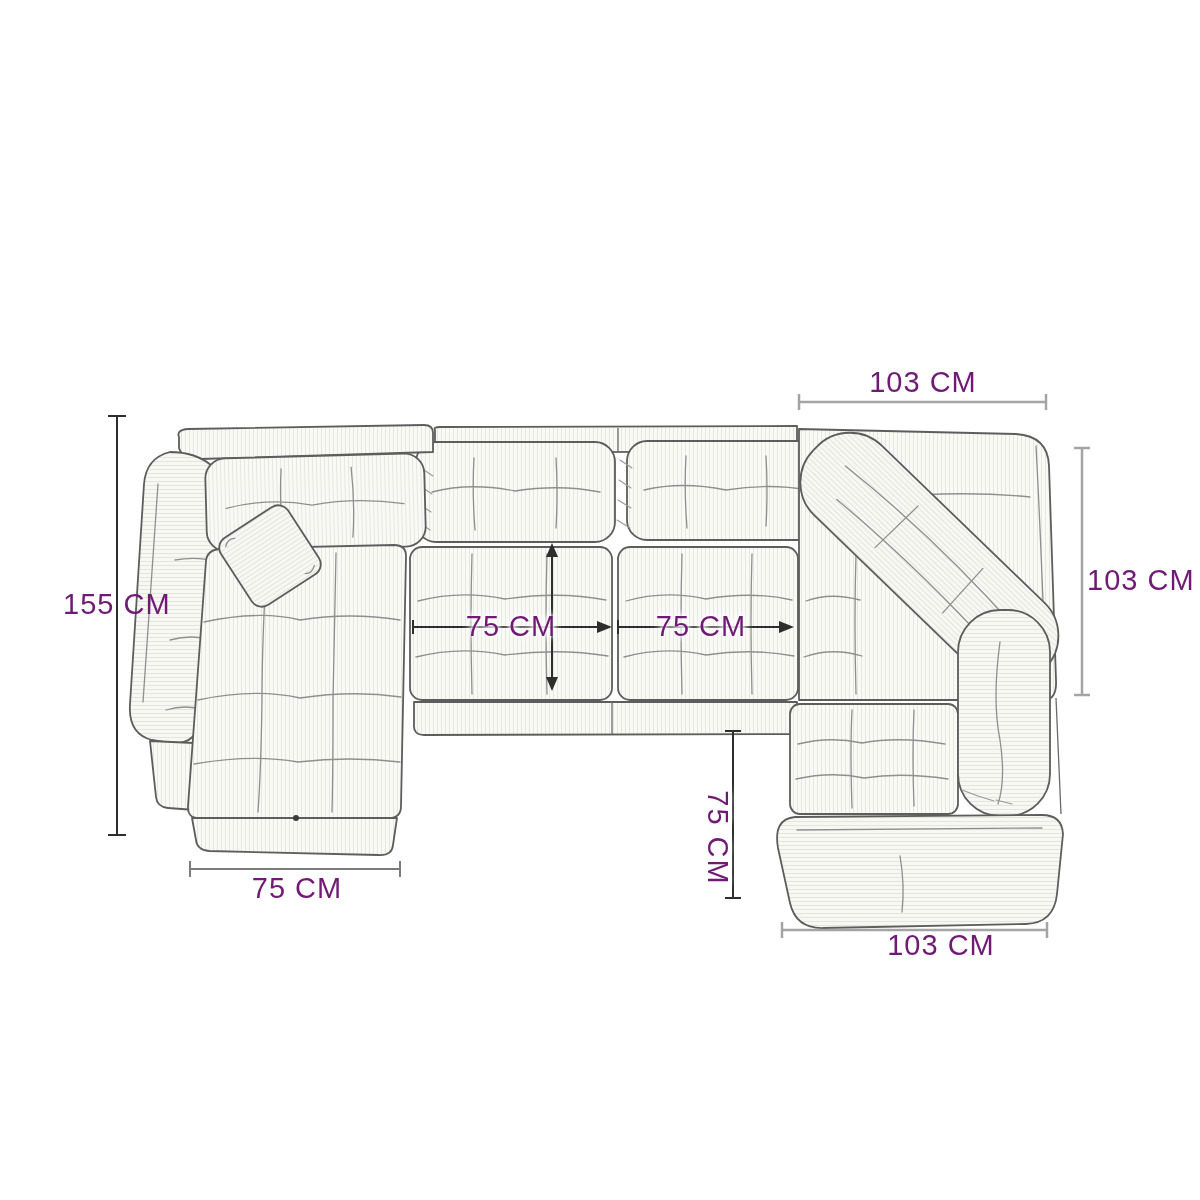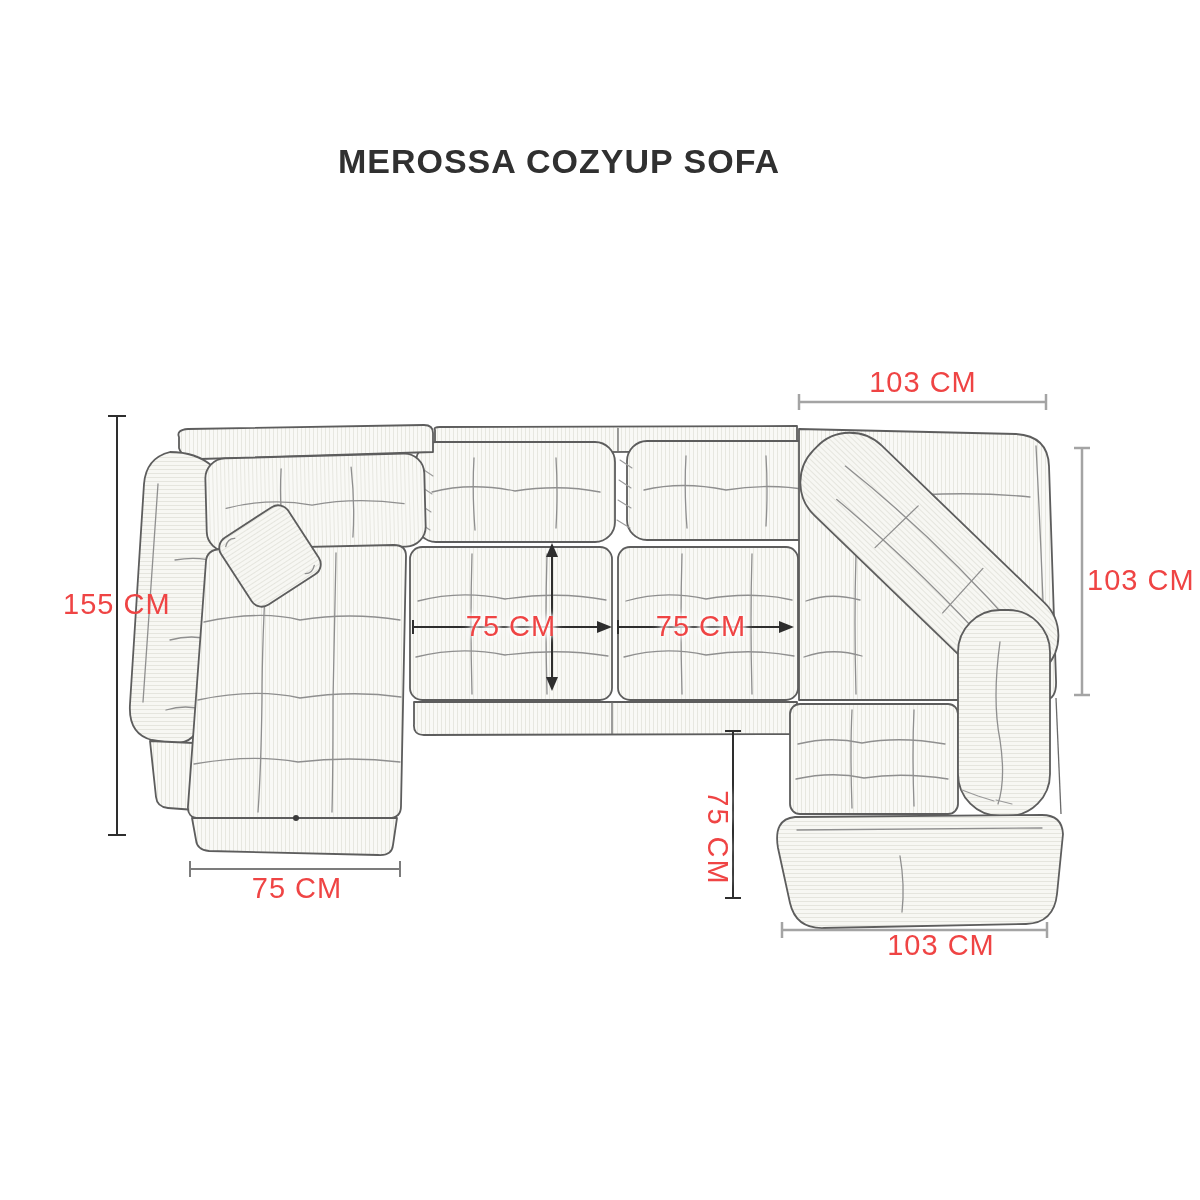--- a/index.html
+++ b/index.html
@@ -1,21 +1,21 @@
 <!DOCTYPE html>
 <html><head>
 <meta charset="utf-8">
 <style>
   html,body{margin:0;padding:0;background:#fff;}
   .canvas{position:relative;width:1200px;height:1200px;background:#ffffff;overflow:hidden;
           font-family:"Liberation Sans","DejaVu Sans",sans-serif;}
   .scene{position:absolute;left:0;top:0;width:1200px;height:1200px;}
   .title{position:absolute;top:142px;left:559px;transform:translateX(-50%);white-space:nowrap;
          font-size:34px;font-weight:700;letter-spacing:1px;color:#303030;}
-  .dim-label{position:absolute;font-size:29px;font-weight:400;color:#ef4444;letter-spacing:1px;
+  .dim-label{position:absolute;font-size:29px;font-weight:400;color:#701a75;letter-spacing:1px;
              white-space:nowrap;}
   .dim-label.halo{text-shadow:0 0 4px #fff,0 0 6px #fff,0 0 9px #fff,0 0 12px #fff;}
   .center-x{transform:translateX(-50%);}
   .d155{left:63px;top:588px;text-align:right;}
   .d103top{left:923px;top:366px;}
   .d103right{left:1087px;top:564px;transform:none;}
   .d75a{left:511px;top:610px;}
   .d75b{left:701px;top:610px;}
   .d75chaise{left:297px;top:872px;}
   .d75vert{left:701px;top:838px;transform:translateY(-50%);writing-mode:vertical-rl;letter-spacing:2px;}
@@ -29,21 +29,20 @@
   .dimDark line{stroke:#2e2e2e;stroke-width:2;}
   .dimDark polygon{fill:#2e2e2e;stroke:none;}
   .dimMed line{stroke:#7c7c7c;stroke-width:2;}
   .dimGray line{stroke:#a4a4a4;stroke-width:2.5;}
 </style>
 </head>
 <body>
 
 <div class="canvas">
 
-  <div class="title">MEROSSA COZYUP SOFA</div>
 
   <svg class="scene" viewBox="0 0 1200 1200" xmlns="http://www.w3.org/2000/svg">
     <defs>
       <pattern id="ribsV" width="4" height="8" patternUnits="userSpaceOnUse">
         <rect width="4" height="8" fill="#f9f9f6"></rect>
         <path d="M1.5 0 V8" stroke="#e7e7e0" stroke-width="1"></path>
       </pattern>
       <pattern id="ribsH" width="8" height="4" patternUnits="userSpaceOnUse">
         <rect width="8" height="4" fill="#f7f7f3"></rect>
         <path d="M0 1.5 H8" stroke="#e5e5de" stroke-width="1"></path>

